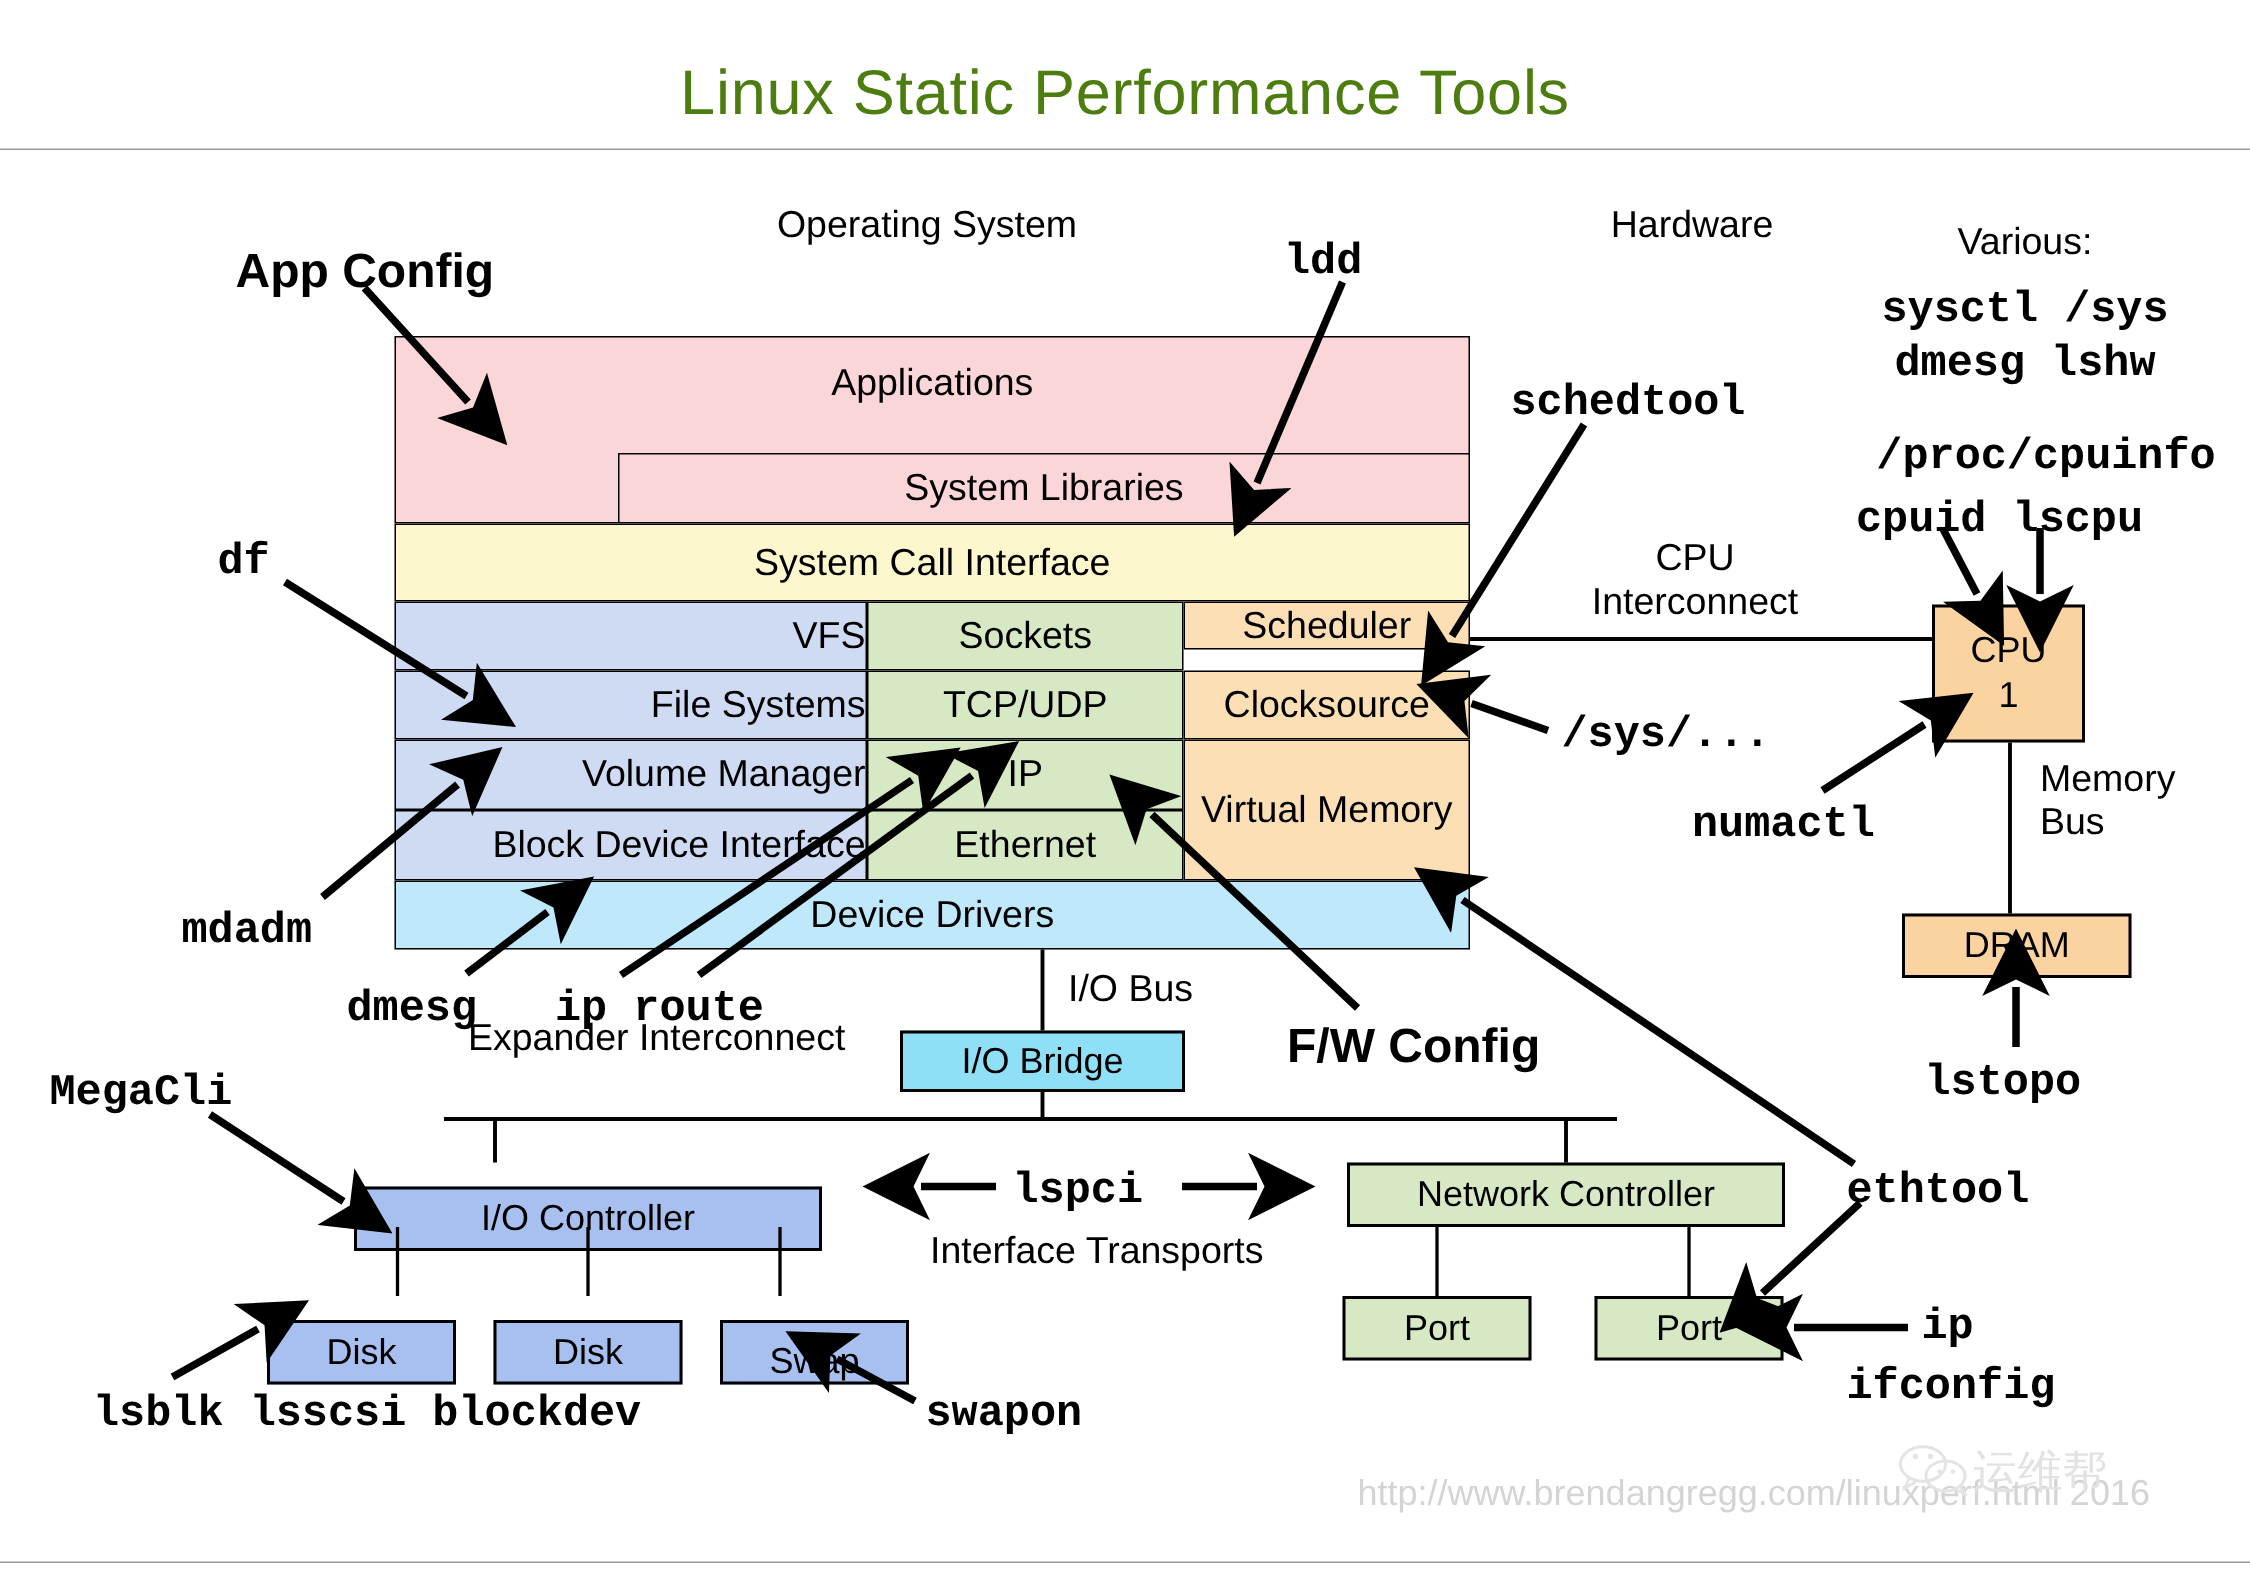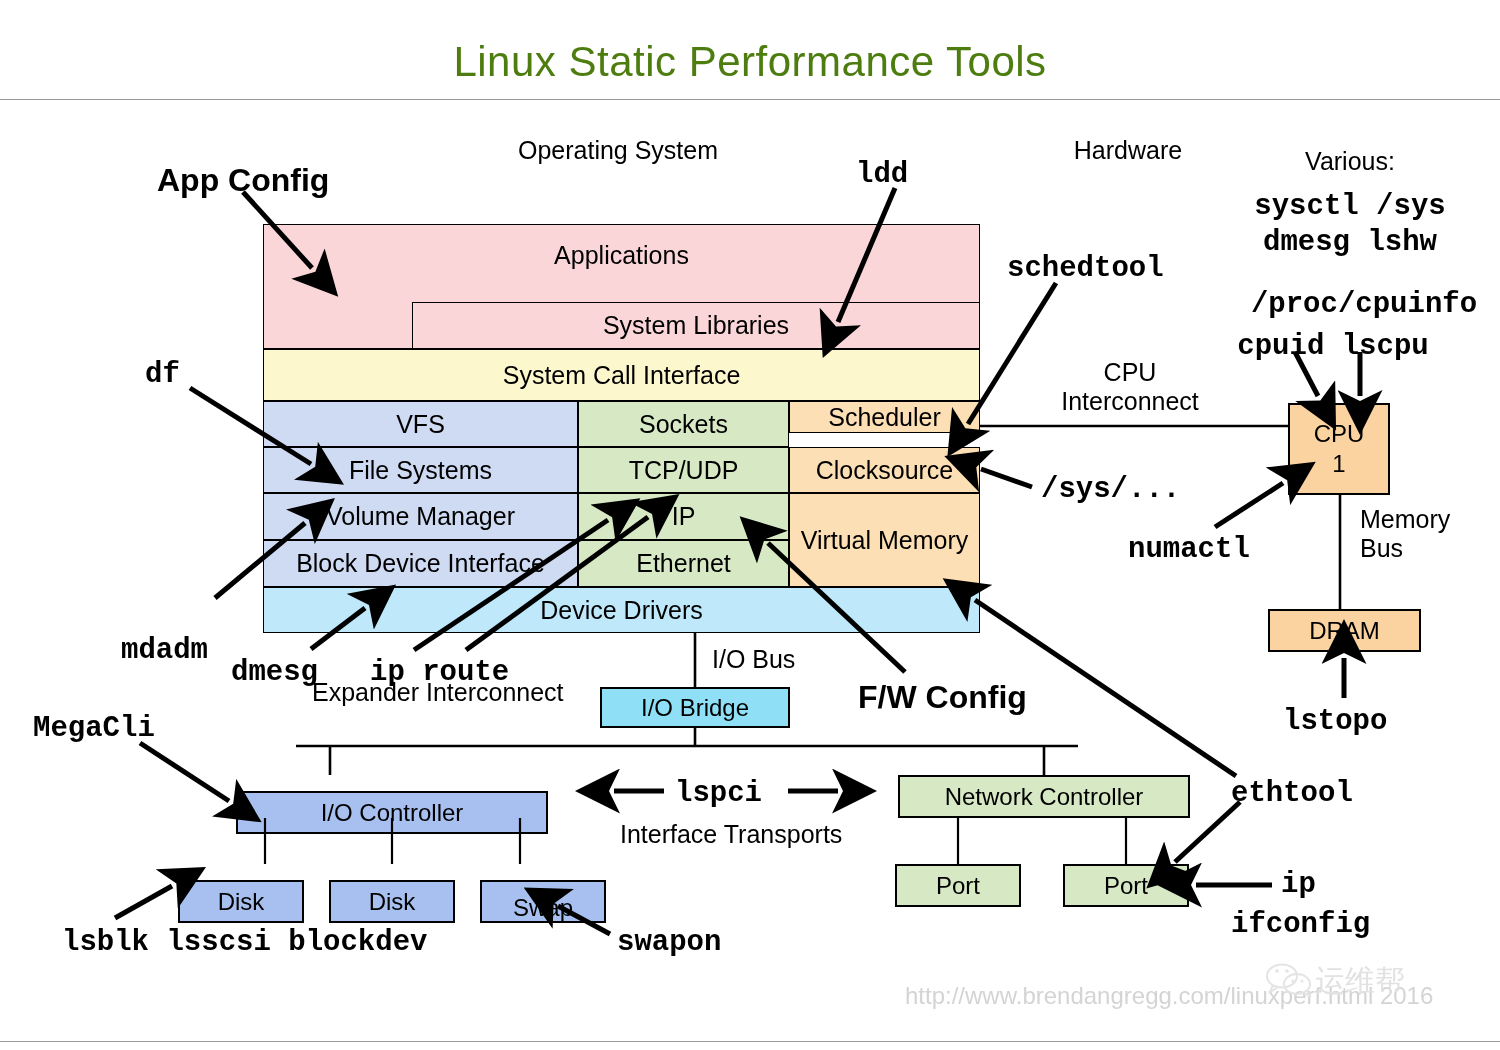--- a/index.html
+++ b/index.html
@@ -23,21 +23,21 @@
   }
   .cell{
     position:absolute;box-sizing:border-box;border:1.5px solid #000;
     display:flex;align-items:center;justify-content:center;text-align:center;
     font-size:25px;color:#000;line-height:1.05;
   }
 
   
   .f-pink{background:#fbd6d8;}
   .f-yellow{background:#fdf7cd;}
-  .f-blue{background:#cfdaf3;}
+  .f-blue{background:#cfdaf3;justify-content:flex-end;}
   .f-green{background:#d7e8c5;}
   .f-orange{background:#fcdfb5;}
   .f-cyan{background:#bfe9fb;}
   .f-cyan2{background:#8fe0f7;}
   .f-blue2{background:#a8c0ef;margin-top:16px;}
   .f-green2{background:#d7e8c5;}
   .f-orange2{background:#fbd3a0;}
 
   
   .lbl{position:absolute;font-size:25px;color:#000;white-space:nowrap;line-height:1.14;}
@@ -171,21 +171,21 @@
   </div>
 
   <div class="box f-orange2" style="left:1268px;top:609px;width:153px;height:43px;">
     <span>DRAM</span>
   </div>
 
   <div class="lbl bold" style="left:157px;top:162px;">App Config</div>
   <div class="lbl mono" style="left:856px;top:158px;">ldd</div>
   <div class="lbl mono" style="left:1007px;top:252px;">schedtool</div>
   <div class="lbl mono" style="left:145px;top:358px;">df</div>
-  <div class="lbl mono" style="left:121px;top:604px;margin-top:30px;">mdadm</div>
+  <div class="lbl mono" style="left:121px;top:604px;">mdadm</div>
   <div class="lbl mono" style="left:231px;top:656px;">dmesg</div>
   <div class="lbl mono" style="left:370px;top:656px;">ip route</div>
   <div class="lbl bold" style="left:858px;top:679px;">F/W Config</div>
   <div class="lbl mono" style="left:1041px;top:473px;">/sys/...</div>
   <div class="lbl mono" style="left:1128px;top:533px;">numactl</div>
 
   <div class="lbl mono c" style="left:1350px;top:190px;">sysctl /sys</div>
   <div class="lbl mono c" style="left:1350px;top:226px;">dmesg lshw</div>
   <div class="lbl mono c" style="left:1348px;top:288px;margin-left:16px;">/proc/cpuinfo</div>
   <div class="lbl mono c" style="left:1333px;top:330px;">cpuid lscpu</div>

